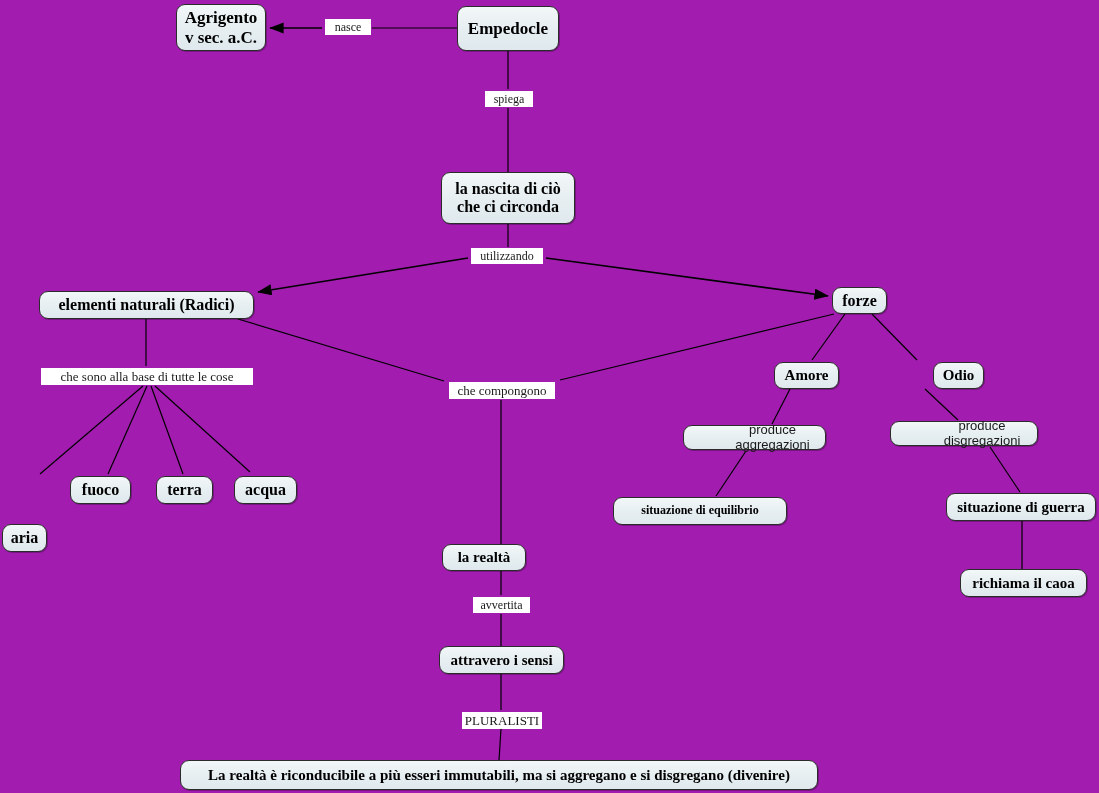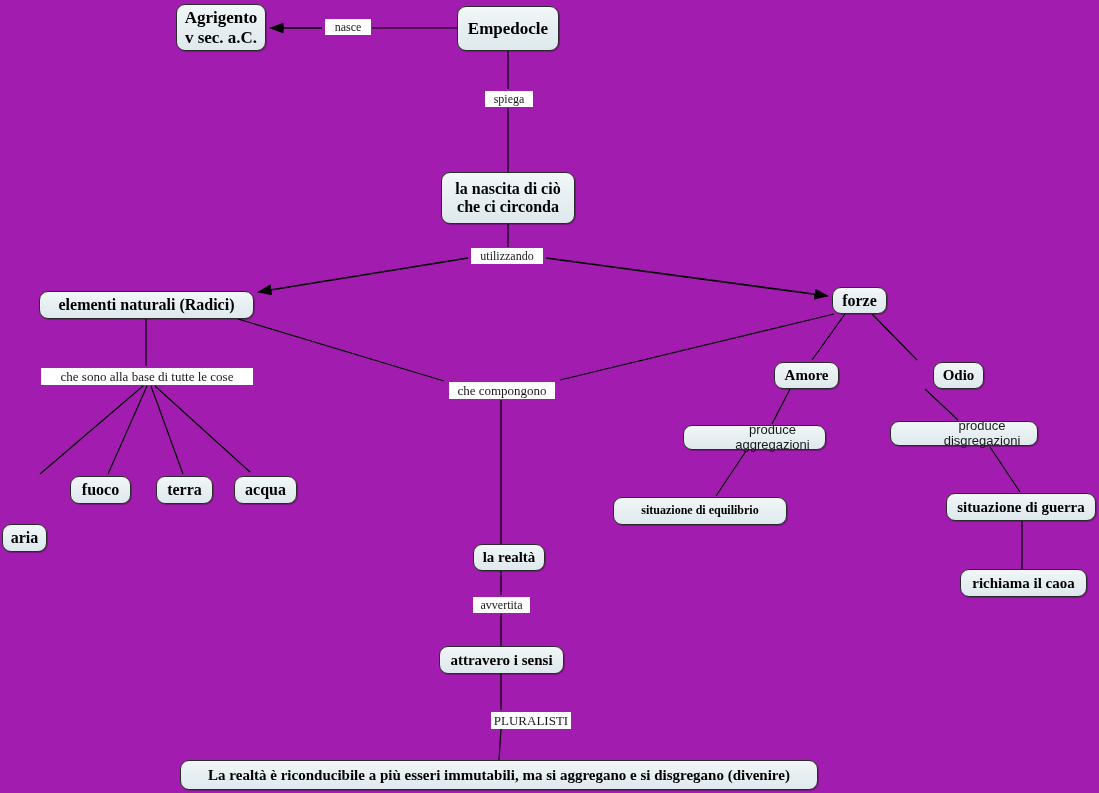--- a/index.html
+++ b/index.html
@@ -125,26 +125,26 @@
       <div class="concept-node" style="left: 832px; top: 287px; width: 55px; height: 27px; font-size: 16px;">forze</div>
       <div class="concept-node" style="left: 774px; top: 362px; width: 65px; height: 27px; font-size: 15px;">Amore</div>
       <div class="concept-node" style="left: 897px; top: 362px; width: 51px; height: 27px; font-size: 15px; margin-left: 36px;">Odio</div>
       <div class="concept-node" style="left: 2px; top: 476px; width: 45px; height: 28px; font-size: 16px; margin-top: 48px;">aria</div>
       <div class="concept-node" style="left: 70px; top: 476px; width: 61px; height: 28px; font-size: 16px;">fuoco</div>
       <div class="concept-node" style="left: 156px; top: 476px; width: 57px; height: 28px; font-size: 16px;">terra</div>
       <div class="concept-node" style="left: 234px; top: 476px; width: 63px; height: 28px; font-size: 16px;">acqua</div>
       <div class="concept-node" style="left: 613px; top: 497px; width: 174px; height: 28px; font-size: 12px;">situazione di equilibrio</div>
       <div class="concept-node" style="left: 946px; top: 493px; width: 150px; height: 28px; font-size: 15px;">situazione di guerra</div>
       <div class="concept-node" style="left: 960px; top: 569px; width: 127px; height: 28px; font-size: 15px;">richiama il caoa</div>
-      <div class="concept-node" style="left: 473px; top: 544px; width: 72px; height: 27px; font-size: 15px;">la realtà</div>
+      <div class="concept-node" style="left: 442px; top: 544px; width: 84px; height: 27px; font-size: 15px;">la realtà</div>
       <div class="concept-node" style="left: 439px; top: 646px; width: 125px; height: 28px; font-size: 15px;">attravero i sensi</div>
       <div class="concept-node" style="left: 180px; top: 760px; width: 638px; height: 30px; font-size: 15px;">La realtà è riconducibile a più esseri immutabili, ma si aggregano e si disgregano (divenire)</div>
       <div class="link-node" style="left: 683px; top: 425px; width: 143px; height: 25px; font-size: 13px;">produce aggregazioni</div>
       <div class="link-node" style="left: 890px; top: 421px; width: 148px; height: 25px; font-size: 13px;">produce disgregazioni</div>
       <div class="edge-label" style="left: 325px; top: 19px; width: 46px; height: 16px; font-size: 12px;">nasce</div>
       <div class="edge-label" style="left: 485px; top: 91px; width: 48px; height: 16px; font-size: 12px;">spiega</div>
       <div class="edge-label" style="left: 471px; top: 248px; width: 72px; height: 16px; font-size: 12px;">utilizzando</div>
       <div class="edge-label" style="left: 41px; top: 368px; width: 212px; height: 17px; font-size: 13px;">che sono alla base di tutte le cose</div>
       <div class="edge-label" style="left: 449px; top: 382px; width: 106px; height: 17px; font-size: 13px;">che compongono</div>
       <div class="edge-label" style="left: 473px; top: 597px; width: 57px; height: 16px; font-size: 12px;">avvertita</div>
-      <div class="edge-label" style="left: 462px; top: 712px; width: 80px; height: 17px; font-size: 13px; margin-left: 29px;">PLURALISTI</div>
+      <div class="edge-label" style="left: 462px; top: 712px; width: 80px; height: 17px; font-size: 13px;">PLURALISTI</div>
     </div>
 </div>
 
 </body></html>

